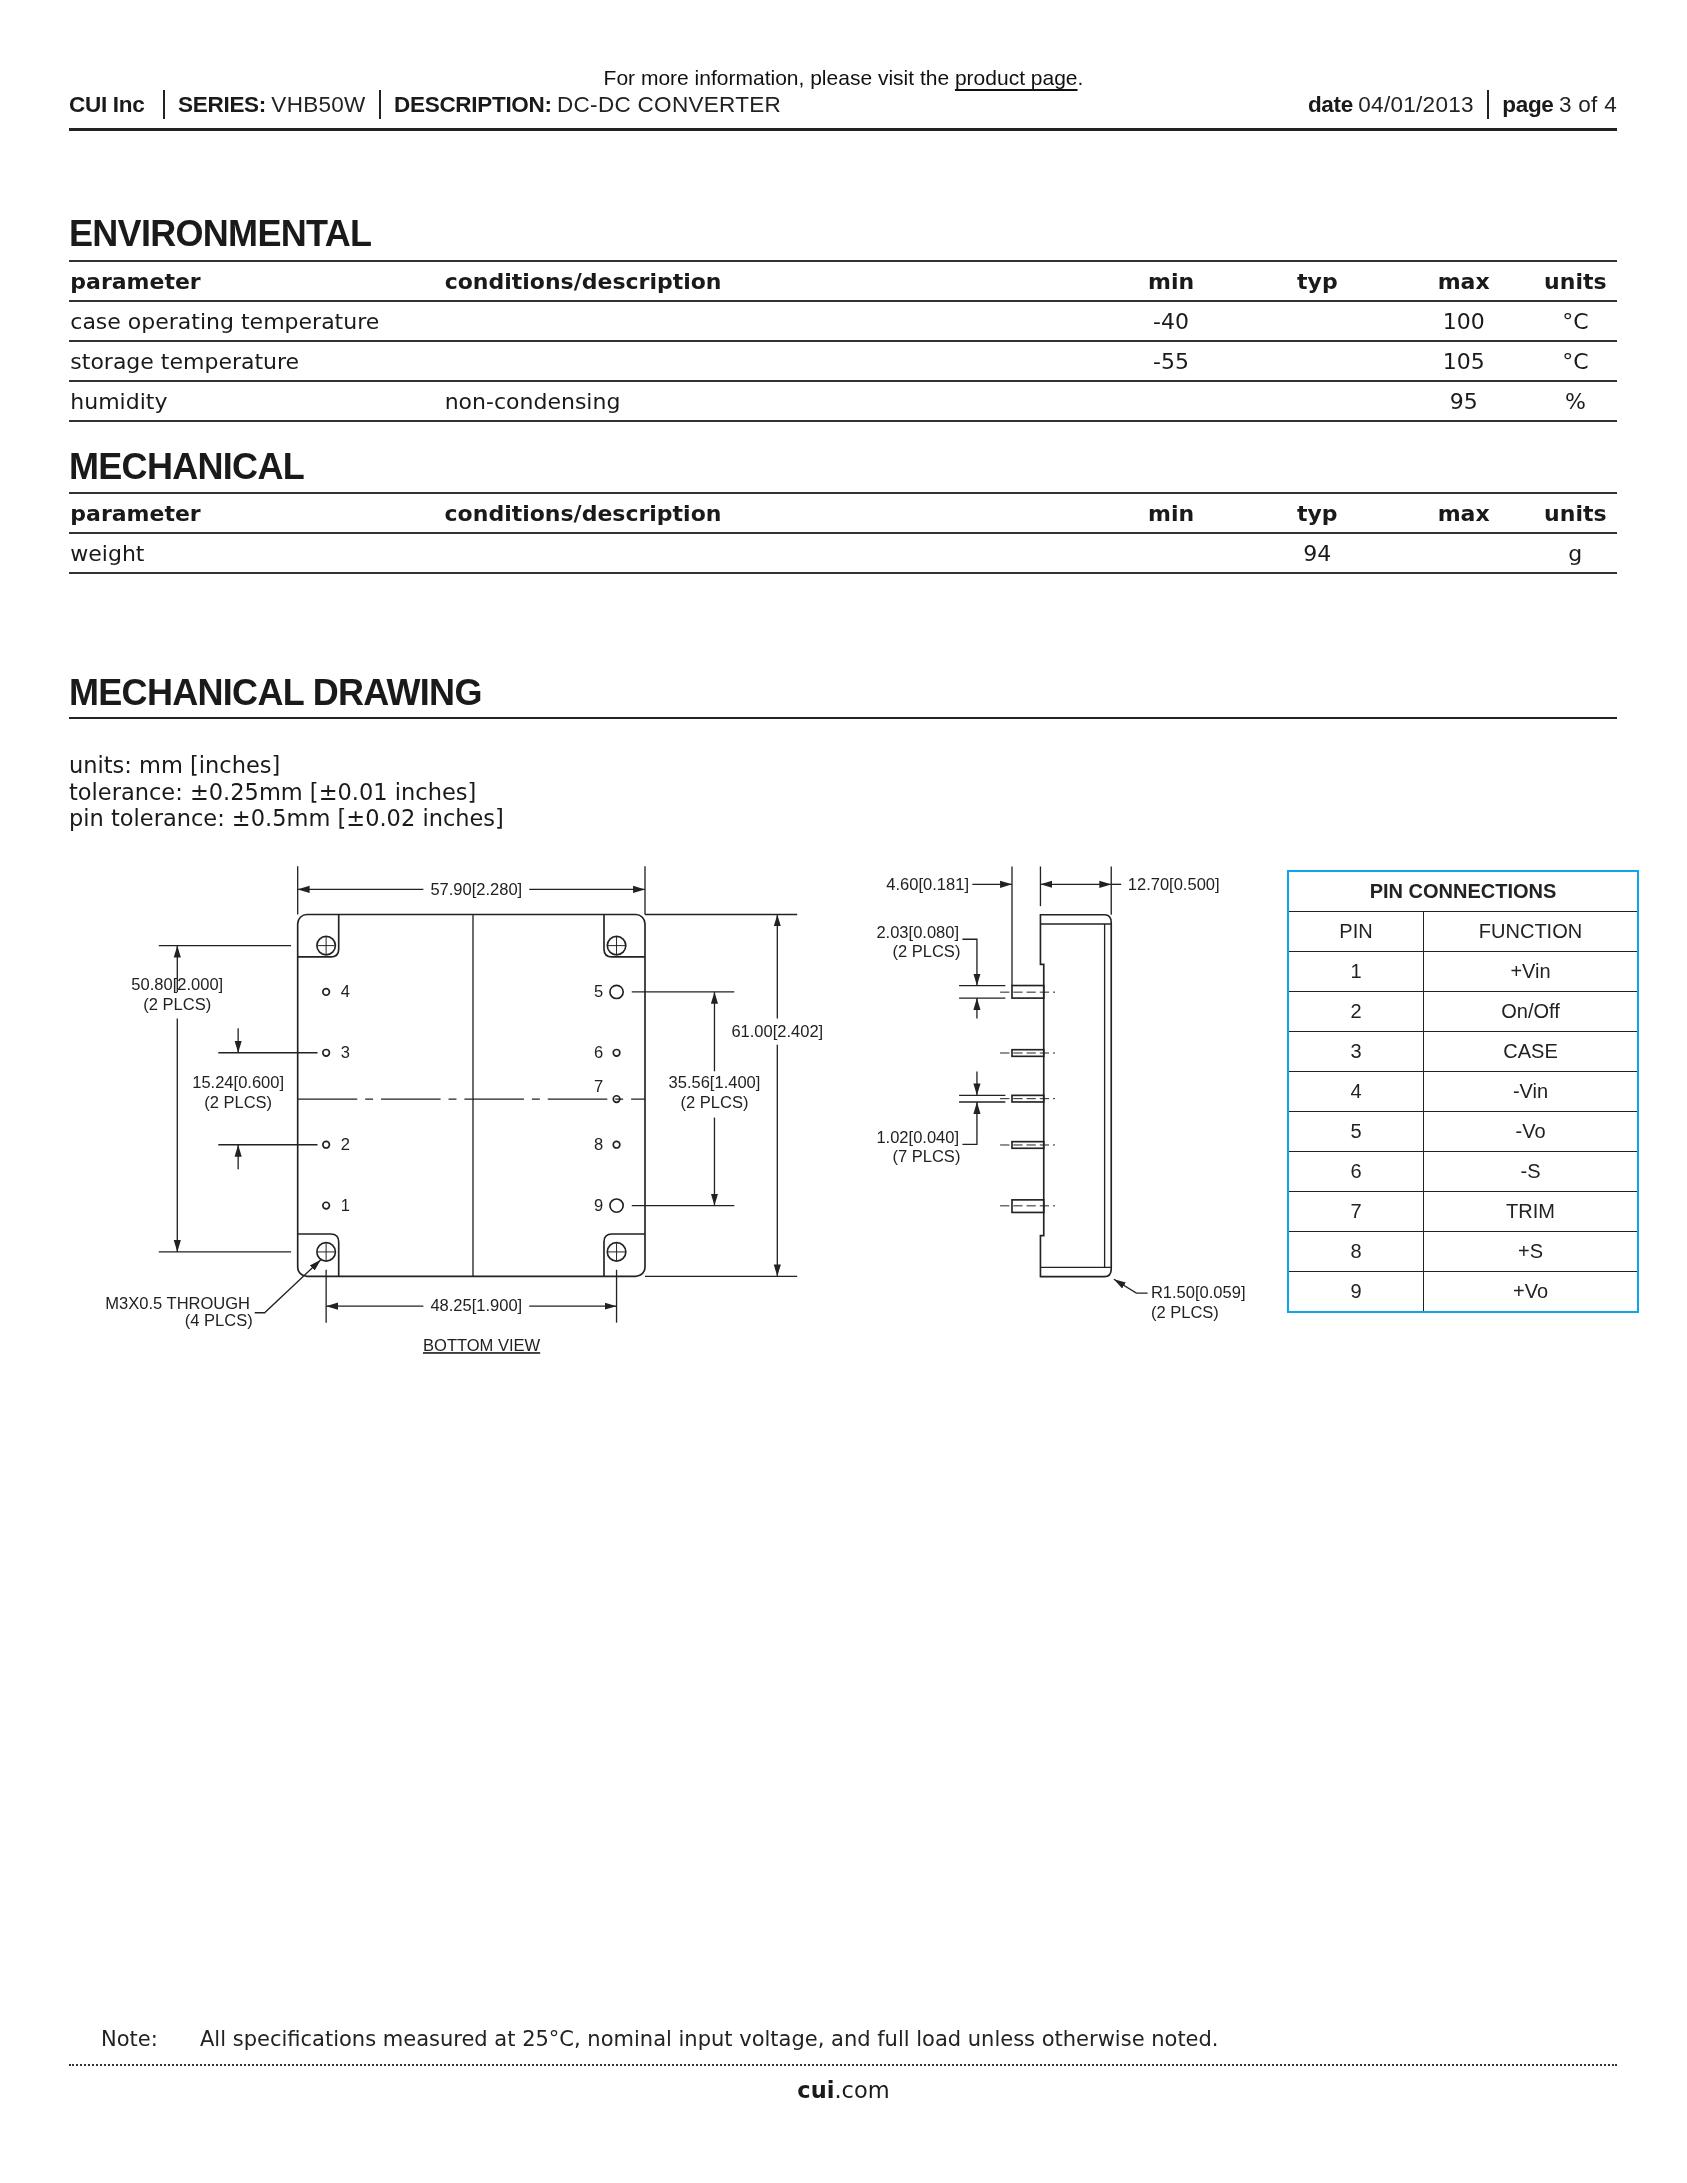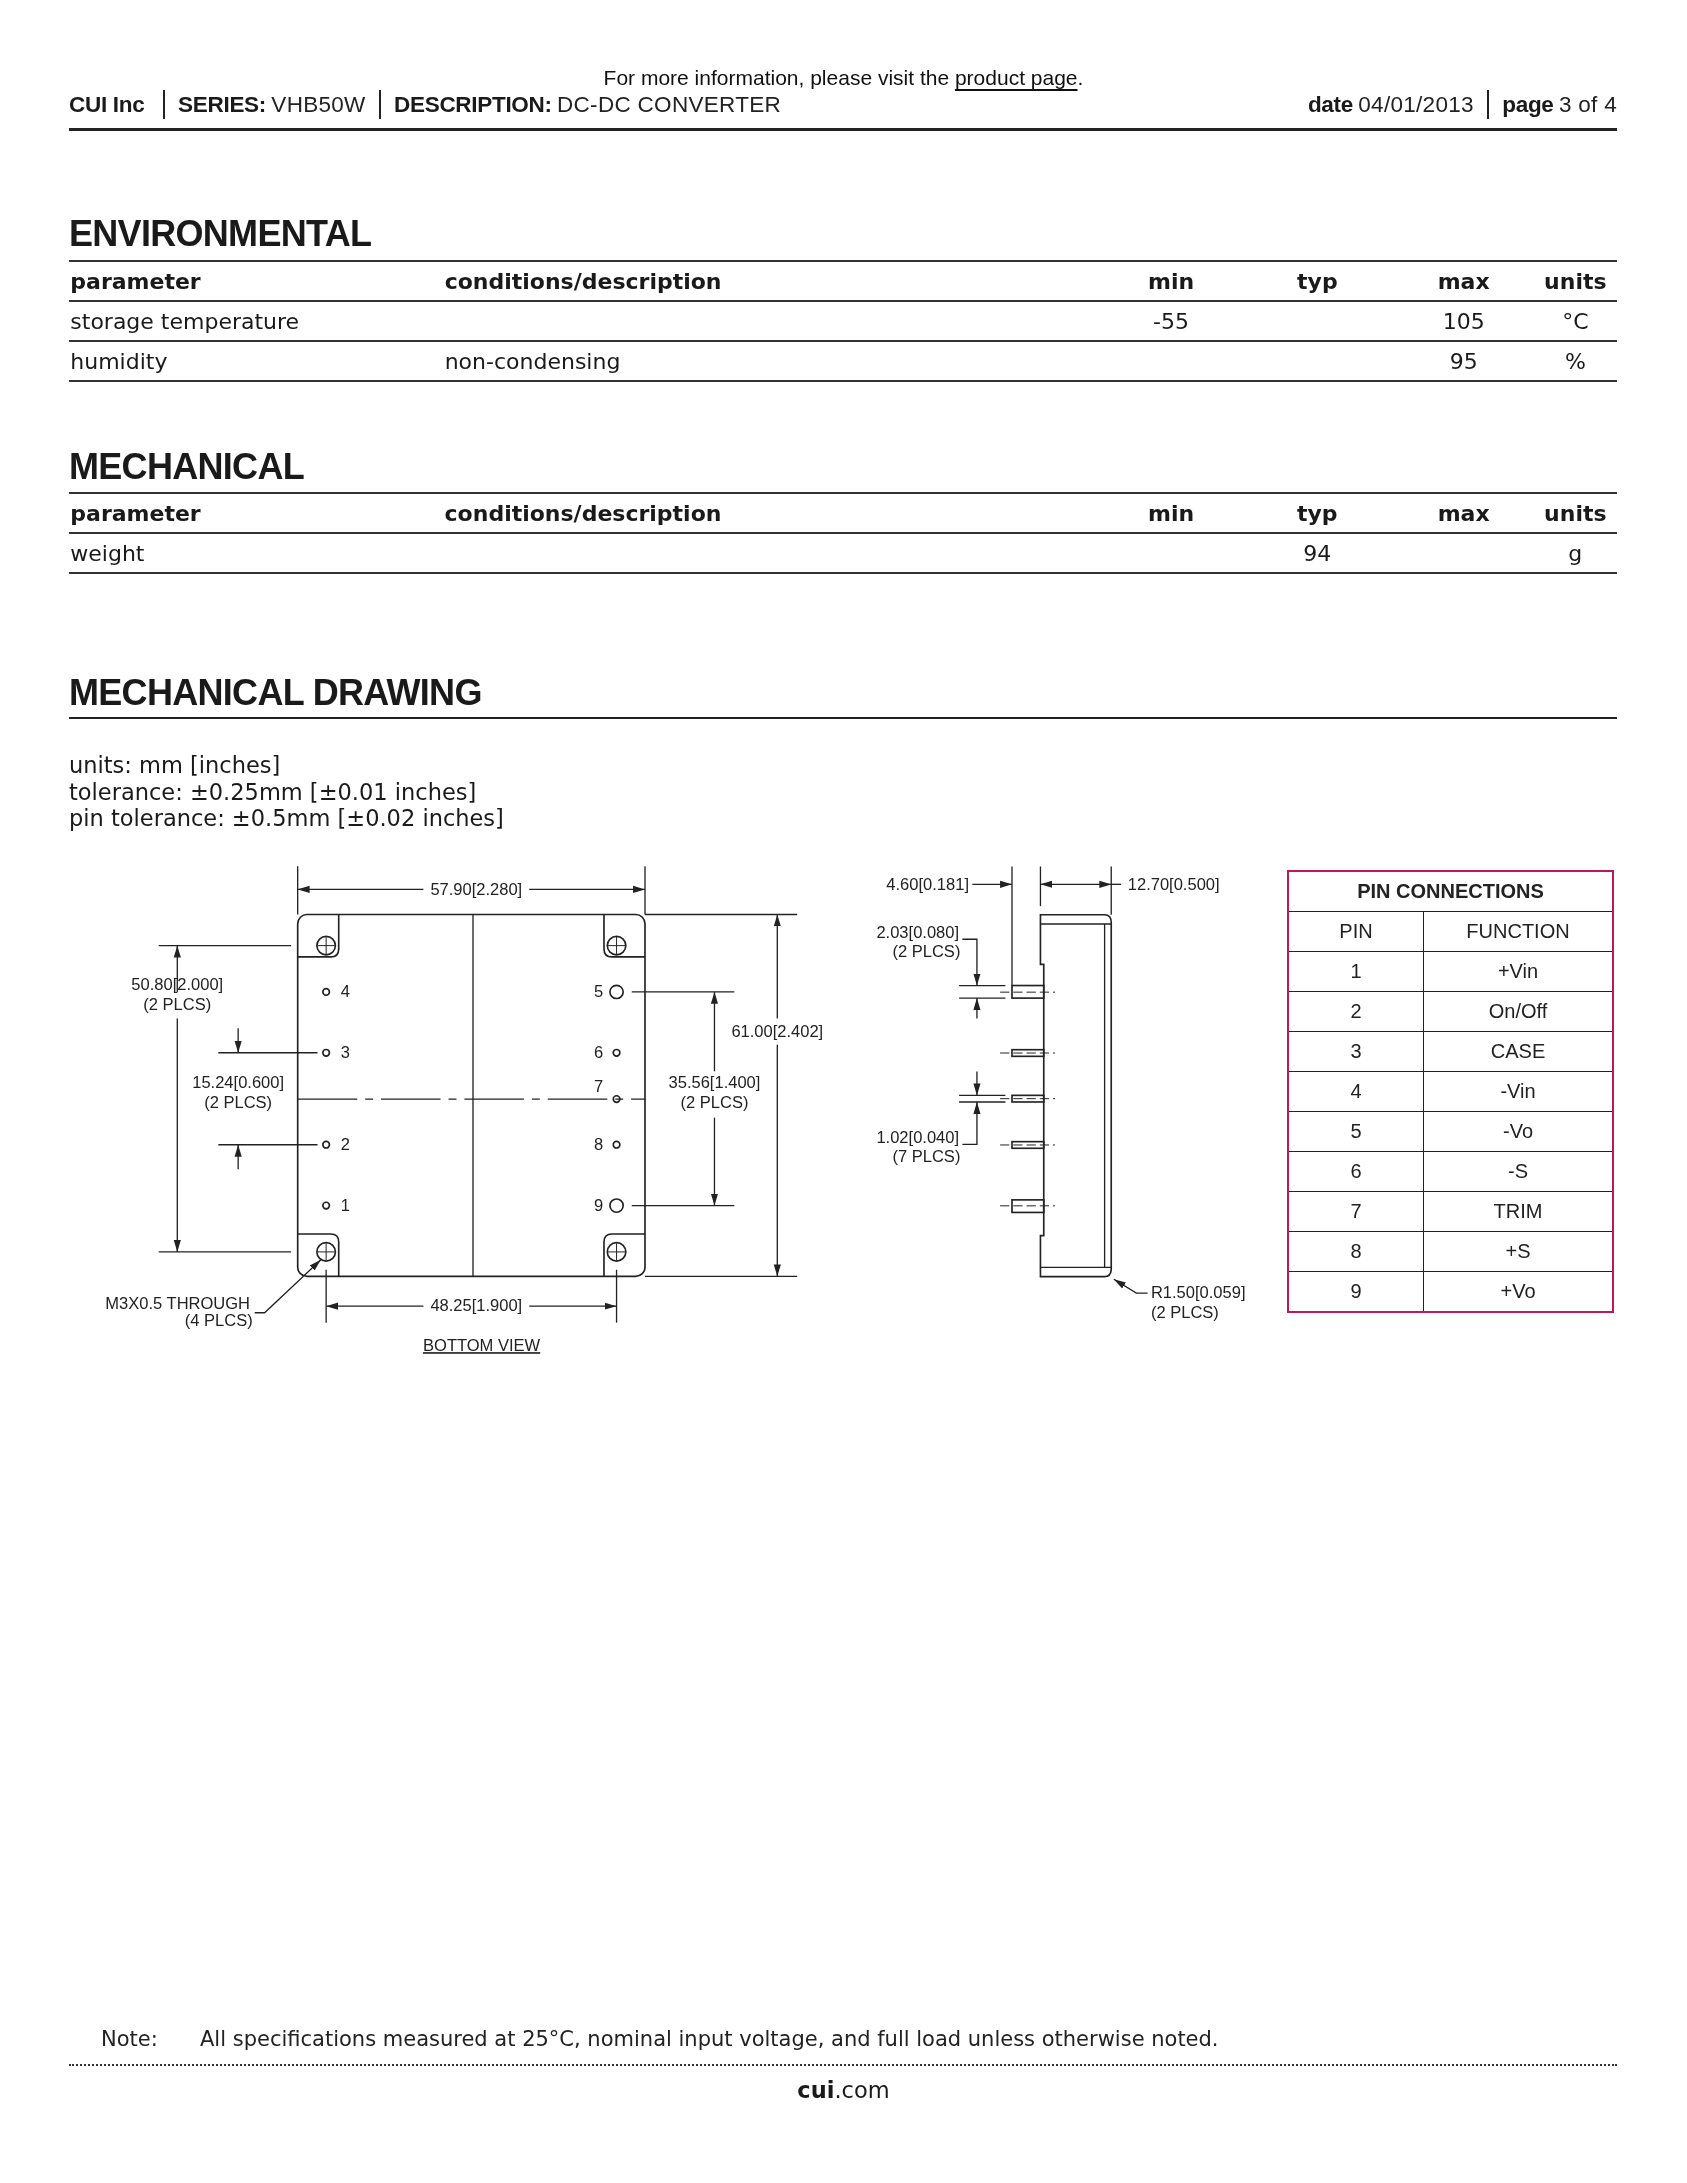--- a/index.html
+++ b/index.html
@@ -14,21 +14,21 @@
   .hdr .sp { flex:1; }
   .hrule { left:69px; width:1548px; height:2.6px; background:#222; }
   .sec-title { left:69px; font-family:"Liberation Sans", sans-serif; font-weight:bold; font-size:36px; letter-spacing:-0.7px; color:#1a1a1a; }
   .spec { left:69px; width:1548px; border-collapse:collapse; font-size:22px; }
   .spec th, .spec td { height:38px; padding:0 1.3px; border-bottom:2px solid #333;margin-left:36px; }
   .spec th { font-weight:bold; text-align:left; }
   .spec thead tr th { border-top:2px solid #333; }
   .spec .c { text-align:center; }
   .c1 { width:376px; } .c2 { width:662px; } .c3 { width:139px; } .c4 { width:152px; } .c5 { width:139px; } .c6 { width:81px; }
   .units { left:69px; top:752px; font-size:22.5px; line-height:26.5px; }
-  .pin-table { left:1287px; top:870px; width:327px; border-collapse:collapse; font-family:"Liberation Sans", sans-serif; border:2px solid #be185d; }
+  .pin-table { left:1287px; top:870px; width:352px; border-collapse:collapse; font-family:"Liberation Sans", sans-serif; border:2px solid #0ea5e9; }
   .pin-table th, .pin-table td { border:1.3px solid #222; height:37px; text-align:center; font-size:20px; color:#222; }
   .pin-table th.title { font-weight:bold; font-size:20px; }
   .pin-table td.pin { width:132px; }
   .note { left:69px; top:2027px; font-size:21px; color:#222;margin-left:32px; }
   .note span.lbl { display:inline-block; width:99px; }
   .dotline { left:69px; top:2064px; width:1548px; height:0; border-top:2.6px dotted #333; }
   .cuicom { left:0; width:1687px; top:2077px; text-align:center; font-size:22.5px; }
   .cuicom b { font-weight:bold; }
   svg text { font-family:"Liberation Sans", sans-serif; fill:#222; }
 </style>
@@ -63,20 +63,28 @@
       <th class="c1">parameter</th>
       <th class="c2">conditions/description</th>
       <th class="c3 c">min</th>
       <th class="c4 c">typ</th>
       <th class="c5 c">max</th>
       <th class="c6 c">units</th>
     </tr>
   </thead>
   <tbody>
     <tr>
+      <td>case operating temperature</td>
+      <td></td>
+      <td class="c">-40</td>
+      <td class="c"></td>
+      <td class="c">100</td>
+      <td class="c">°C</td>
+    </tr>
+    <tr>
       <td>storage temperature</td>
       <td></td>
       <td class="c">-55</td>
       <td class="c"></td>
       <td class="c">105</td>
       <td class="c">°C</td>
     </tr>
     <tr>
       <td>humidity</td>
       <td>non-condensing</td>

